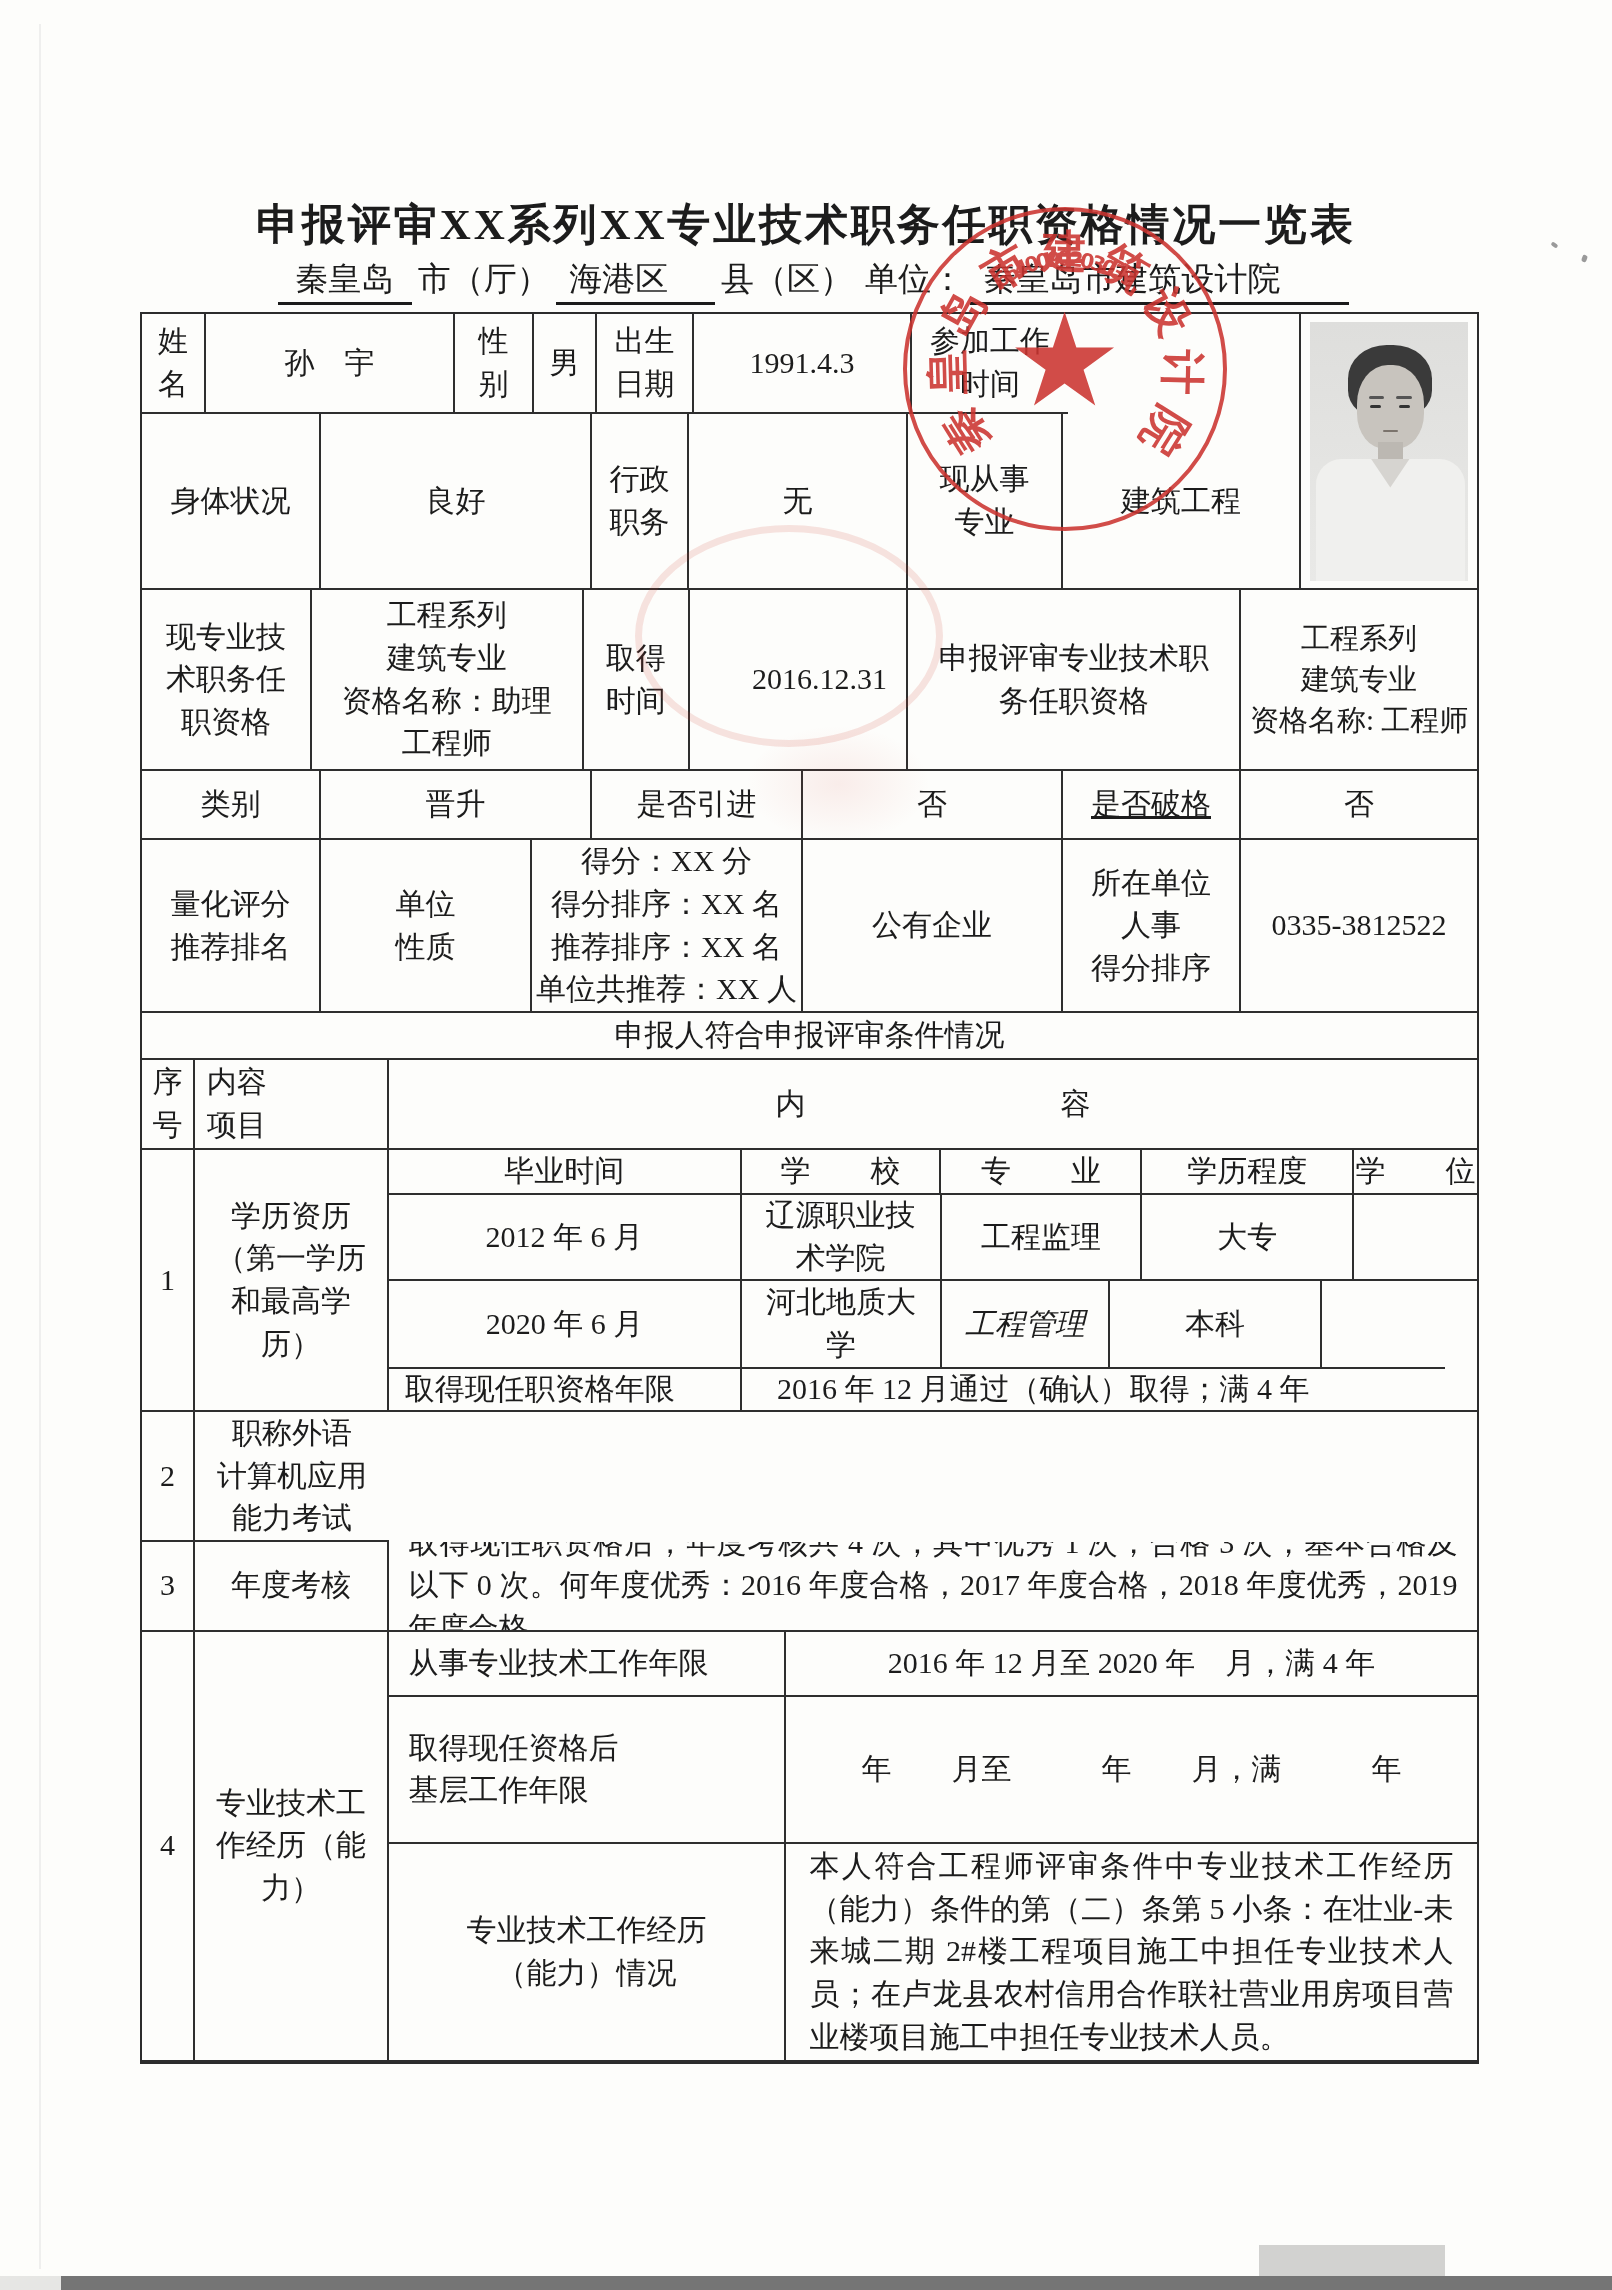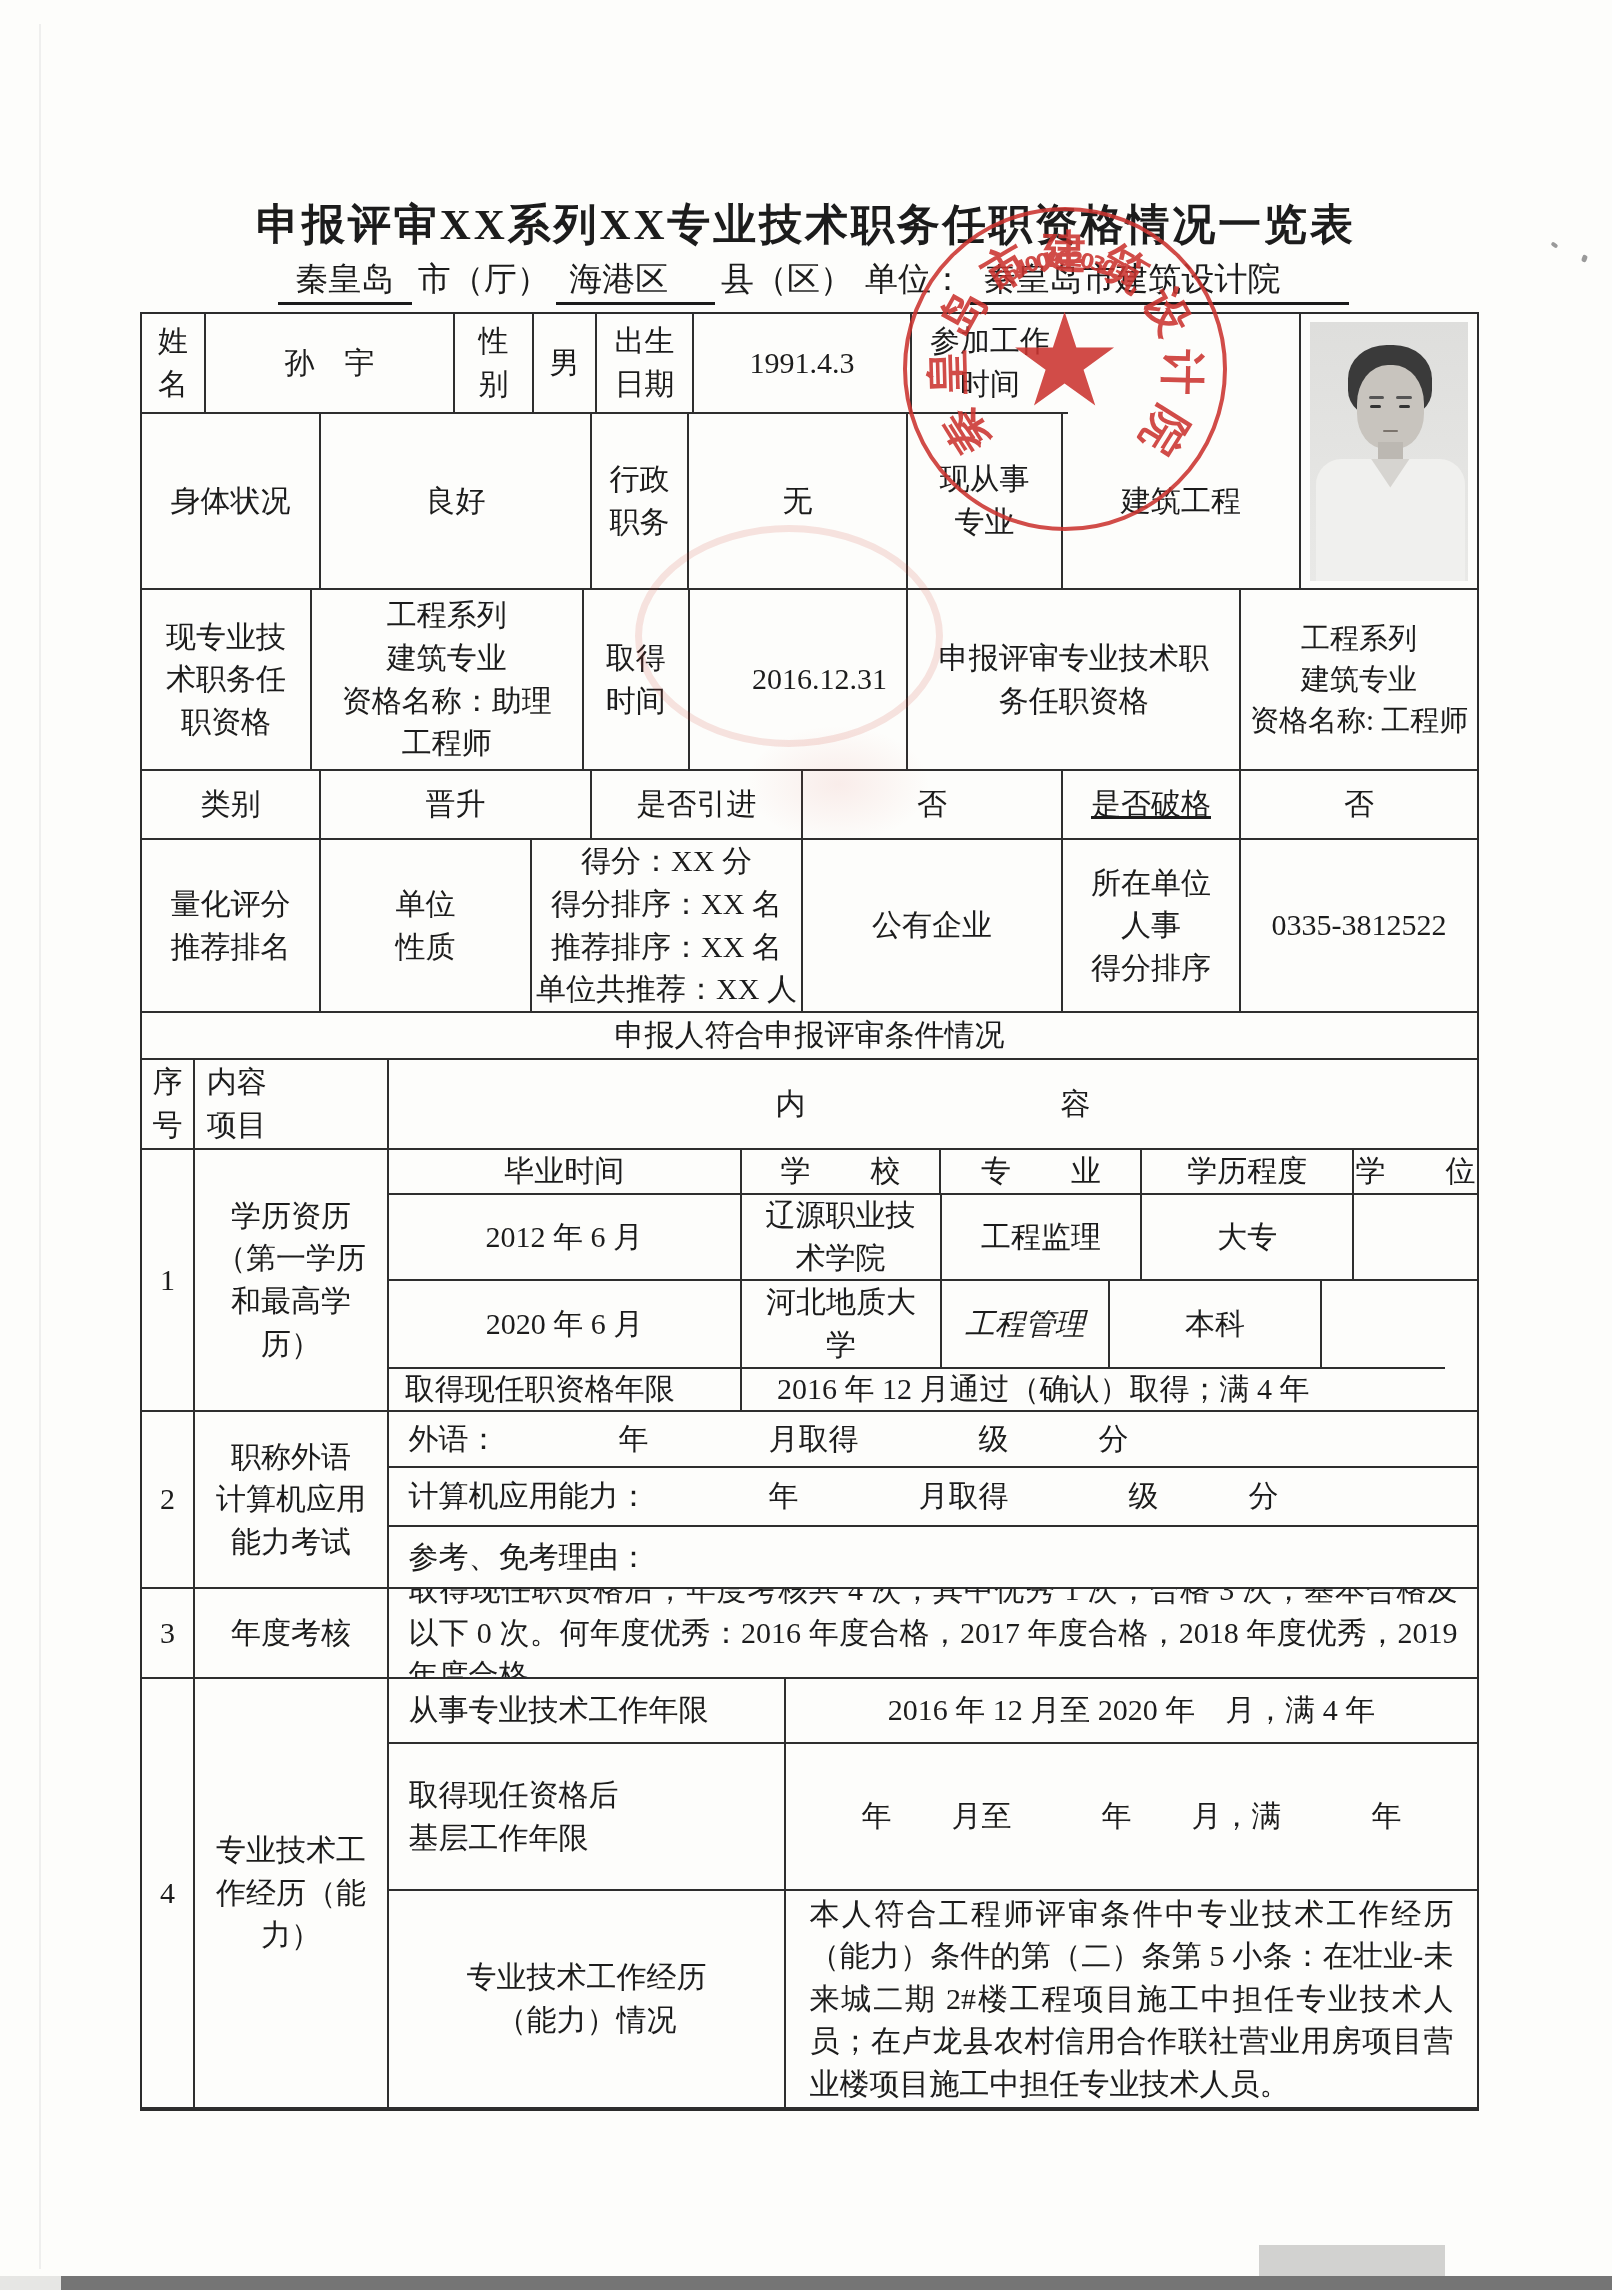--- a/index.html
+++ b/index.html
@@ -205,31 +205,20 @@
           <div class="c lft" style="width:735px;padding-left:35px;border-right:none;">2016 年 12 月通过（确认）取得；满 4 年</div>
         </div>
       </div>
     </div>
 
     <div class="row">
       <div class="c" style="width:53px;">2</div>
       <div class="c pre" style="width:194px;">职称外语
 计算机应用
 能力考试</div>
-      <div style="width:1088px;">
-        <div class="row" style="width:1088px;height:56px;">
-          <div class="c lft" style="width:1088px;padding-left:19.6px;">外语：　　　　年　　　　月取得　　　　级　　　分</div>
-        </div>
-        <div class="row" style="width:1088px;height:59px;">
-          <div class="c lft" style="width:1088px;padding-left:19.6px;">计算机应用能力：　　　　年　　　　月取得　　　　级　　　分</div>
-        </div>
-        <div class="row" style="width:1088px;height:62px;">
-          <div class="c lft" style="width:1088px;padding-left:19.6px;">参考、免考理由：</div>
-        </div>
-      </div>
     </div>
 
     <div class="row">
       <div class="c" style="width:53px;">3</div>
       <div class="c" style="width:194px;">年度考核</div>
       <div class="c lft" style="width:1088px;height:90px;padding:3.9px 19.6px;text-align:justify;">取得现任职资格后，年度考核共 4 次，其中优秀 1 次，合格 3 次，基本合格及以下 0 次。何年度优秀：2016 年度合格，2017 年度合格，2018 年度优秀，2019 年度合格</div>
     </div>
 
     <div class="row">
       <div class="c" style="width:53px;">4</div>

